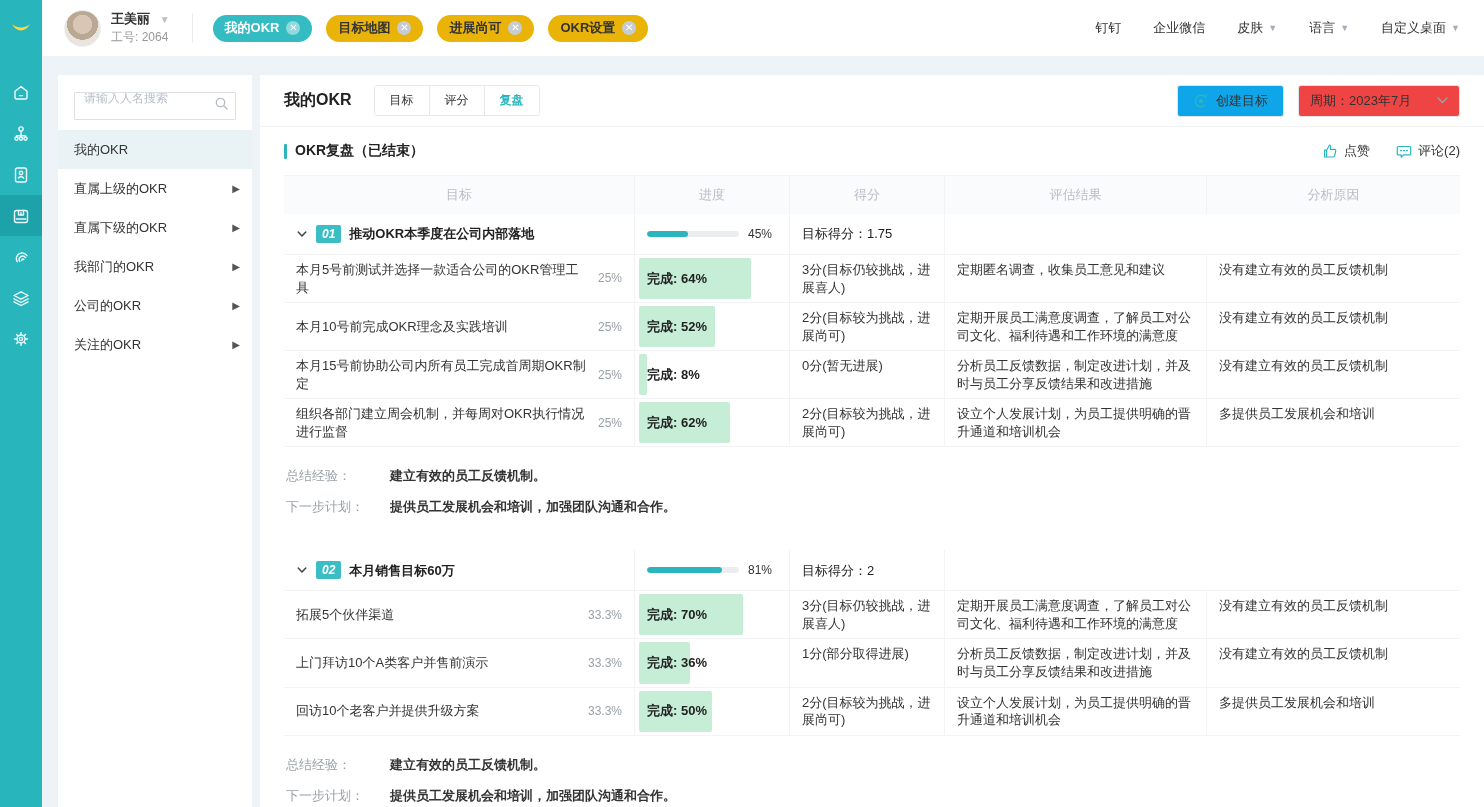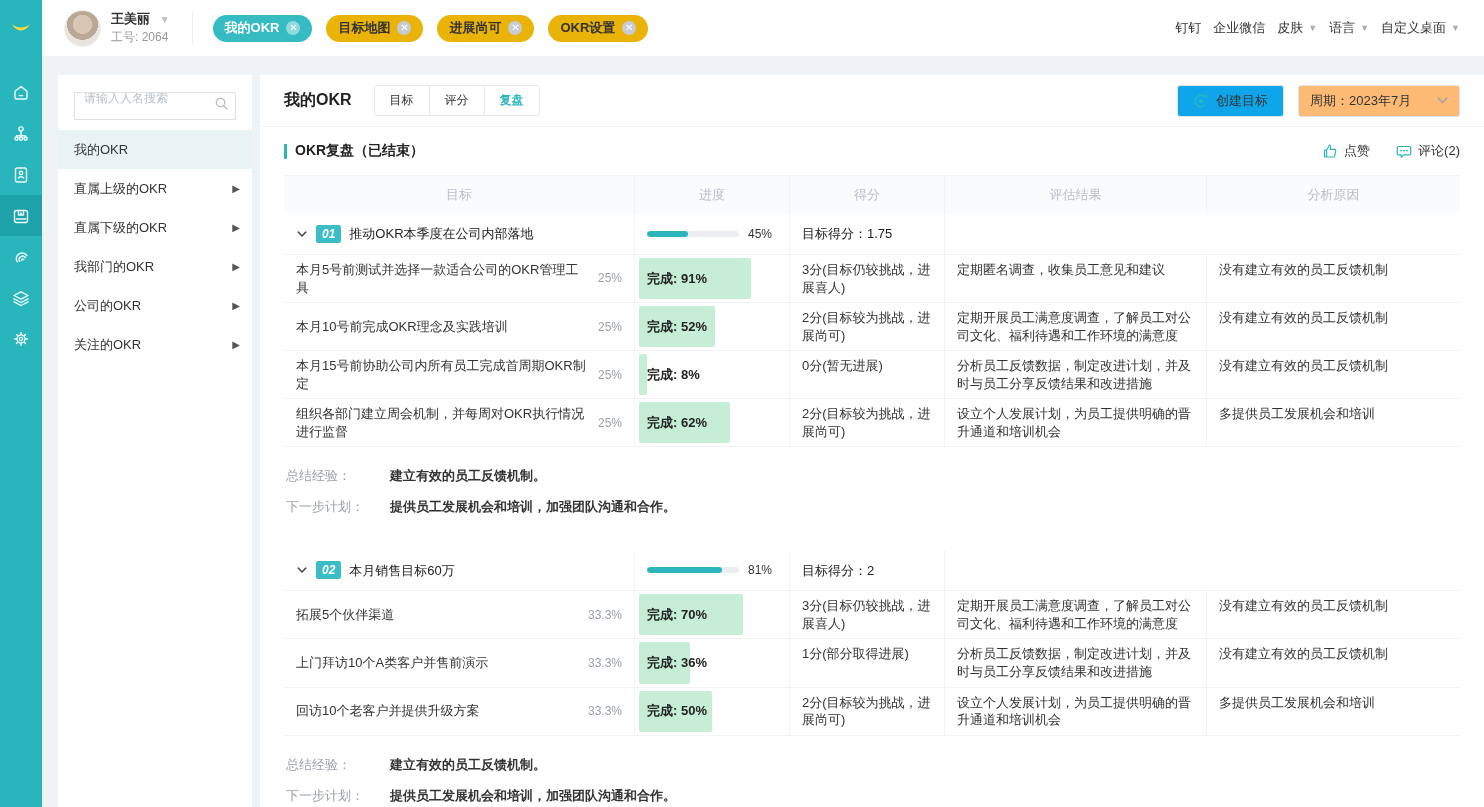--- a/index.html
+++ b/index.html
@@ -21,21 +21,21 @@
   .userblock { margin-left:10px; line-height:1.25; }
   .username { font-size:13px; font-weight:bold; color:#333; }
   .user-caret { color:#b9c0c8; font-size:10px; margin-left:6px; }
   .userid { font-size:12px; color:#999; margin-top:2px; }
   .v-div { width:1px; height:30px; background:#ececec; margin:0 20px 0 22px; }
   .work-tabs { display:flex; align-items:center; gap:14px; }
   .pill { display:flex; align-items:center; gap:7px; height:27px; padding:0 12px; border-radius:14px; background:#eab308; color:#333; font-size:13px; font-weight:bold; cursor:pointer; }
   .pill .close { width:14px; height:14px; border-radius:50%; background:#c7ccd4; color:#fff; font-size:10px; line-height:14px; text-align:center; display:inline-block; }
   .pill.active { background:#35bcc3; color:#fff; }
   .pill.active .close { background:rgba(255,255,255,.45); }
-  .top-links { margin-left:auto; display:flex; align-items:center; gap:12px; font-size:13px; color:#333; }
+  .top-links { margin-left:auto; display:flex; align-items:center; gap:32px; font-size:13px; color:#333; }
   .top-link { cursor:pointer; display:flex; align-items:center; gap:5px; }
   .caret-down { color:#a7adb6; font-size:9px; }
   
   .left-panel { position:absolute; left:58px; top:75px; width:194px; bottom:0; background:#fff; }
   .search-wrap { margin:15px 16px 10px; position:relative; }
   .search-input { width:100%; height:28px; border:1px solid #dde1e6; border-radius:1px; padding:0 26px 16px 9px; font-size:12px; color:#333; outline:none; font-family:inherit; }
   .search-input::placeholder { color:#b9bfc7; }
   .search-icon { position:absolute; right:7px; top:6px; }
   .nav-item { height:39px; display:flex; align-items:center; padding:0 12px 0 16px; font-size:13px; color:#333; cursor:pointer; }
   .nav-item.active { background:#e9f3f5; }
@@ -43,42 +43,42 @@
   
   .main { position:absolute; left:260px; top:75px; right:0; bottom:0; background:#fff; overflow:hidden; }
   .main-head { height:52px; display:flex; align-items:center; padding:0 24px; border-bottom:1px solid #f0f2f4; }
   .main-title { font-size:16px; font-weight:bold; color:#222; margin-right:22px; }
   .seg { display:flex; border:1px solid #e6e9ec; border-radius:3px; overflow:hidden; }
   .seg-item { padding:6px 15px; font-size:12px; color:#333; background:#fff; cursor:pointer; border-left:1px solid #e6e9ec; }
   .seg-item:first-child { border-left:none; }
   .seg-item.active { color:#2bb6bd; font-weight:bold; }
   .head-spacer { flex:1; }
   .create-btn { display:flex; align-items:center; gap:7px; border:1px solid #e0e4e8; border-radius:3px; padding:6px 15px; font-size:13px; color:#333; cursor:pointer; background:#0ea5e9; }
-  .period-select { margin-left:14px; width:162px; border:1px solid #e0e4e8; border-radius:3px; padding:6px 11px; font-size:13px; color:#333; display:flex; align-items:center; justify-content:space-between; cursor:pointer; background:#fdba74; }
+  .period-select { margin-left:14px; width:162px; border:1px solid #e0e4e8; border-radius:3px; padding:6px 11px; font-size:13px; color:#333; display:flex; align-items:center; justify-content:space-between; cursor:pointer; background:#ef4444; }
   
   .section-head { display:flex; align-items:center; padding:15px 24px 11px; }
   .accent-bar { width:3px; height:15px; background:#2bb6bd; margin-right:8px; border-radius:1px; }
   .section-title { font-size:14px; font-weight:bold; color:#222; }
   .sec-actions { margin-left:auto; display:flex; align-items:center; gap:26px; }
   .sec-action { display:flex; align-items:center; gap:6px; font-size:13px; color:#333; cursor:pointer; }
   
   .tbl { margin:4px 24px 0; }
   .grid { display:grid; grid-template-columns:350px 155px 155px 262px 1fr; }
   .thead { background:#fafbfc; border-top:1px solid #f2f3f5; }
   .th { color:#b9bec7; font-size:13px; text-align:center; padding:10px 6px; border-left:1px solid #f2f3f5; }
   .th:first-child { border-left:none; }
   .trow { border-bottom:1px solid #f2f3f5; }
   .td { border-left:1px solid #f2f3f5; padding:6px 12px; display:flex; align-items:center; line-height:1.35; font-size:13px; color:#333; min-height:40px; }
   .td:first-child { border-left:none; }
   .td.wrap { display:block; padding-top:6px; padding-bottom:6px; }
   
   .g-title-cell { gap:8px; }
   .g-chevron { cursor:pointer; display:flex; }
   .g-badge { background:#3abdc4; color:#fff; font-size:12px; font-weight:bold; padding:1px 6px; border-radius:2px; font-style:italic; }
-  .g-name { font-weight:normal; color:#222;text-align:right; }
+  .g-name { font-weight:bold; color:#222;text-align:right; }
   .prog-track { width:92px; height:6px; background:#ebedf0; border-radius:3px; overflow:hidden; }
   .prog-fill { height:100%; background:#2bb6bd; border-radius:3px; }
   .prog-label { font-size:12px; color:#333; margin-left:9px; }
   .g-score { font-size:13px; color:#222; }
   
   .kr-title { flex:1; padding-right:8px; }
   .kr-weight { color:#9aa0a8; font-size:12px; margin-left:auto; }
   .done-cell { position:relative; padding:3px 4px; align-items:stretch; }
   .done-bar { position:absolute; left:4px; top:3px; bottom:3px; background:#c6eed6; border-radius:2px; }
   .done-label { position:relative; z-index:1; font-weight:bold; color:#222; display:flex; align-items:center; padding-left:8px; }
@@ -325,21 +325,21 @@
           <div class="td g-score">目标得分：1.75</div>
           <div class="td" style="grid-column: span 2;"></div>
         </div>
         <div class="grid trow">
           <div class="td">
             <span class="kr-title">本月5号前测试并选择一款适合公司的OKR管理工具</span>
             <span class="kr-weight">25%</span>
           </div>
           <div class="td done-cell">
             <div class="done-bar" style="width: calc(75% - 4px);"></div>
-            <div class="done-label">完成: 91%</div>
+            <div class="done-label">完成: 64%</div>
           </div>
           <div class="td wrap">3分(目标仍较挑战，进展喜人)</div>
           <div class="td wrap">定期匿名调查，收集员工意见和建议</div>
           <div class="td wrap">没有建立有效的员工反馈机制</div>
         </div>
         <div class="grid trow">
           <div class="td">
             <span class="kr-title">本月10号前完成OKR理念及实践培训</span>
             <span class="kr-weight">25%</span>
           </div>

